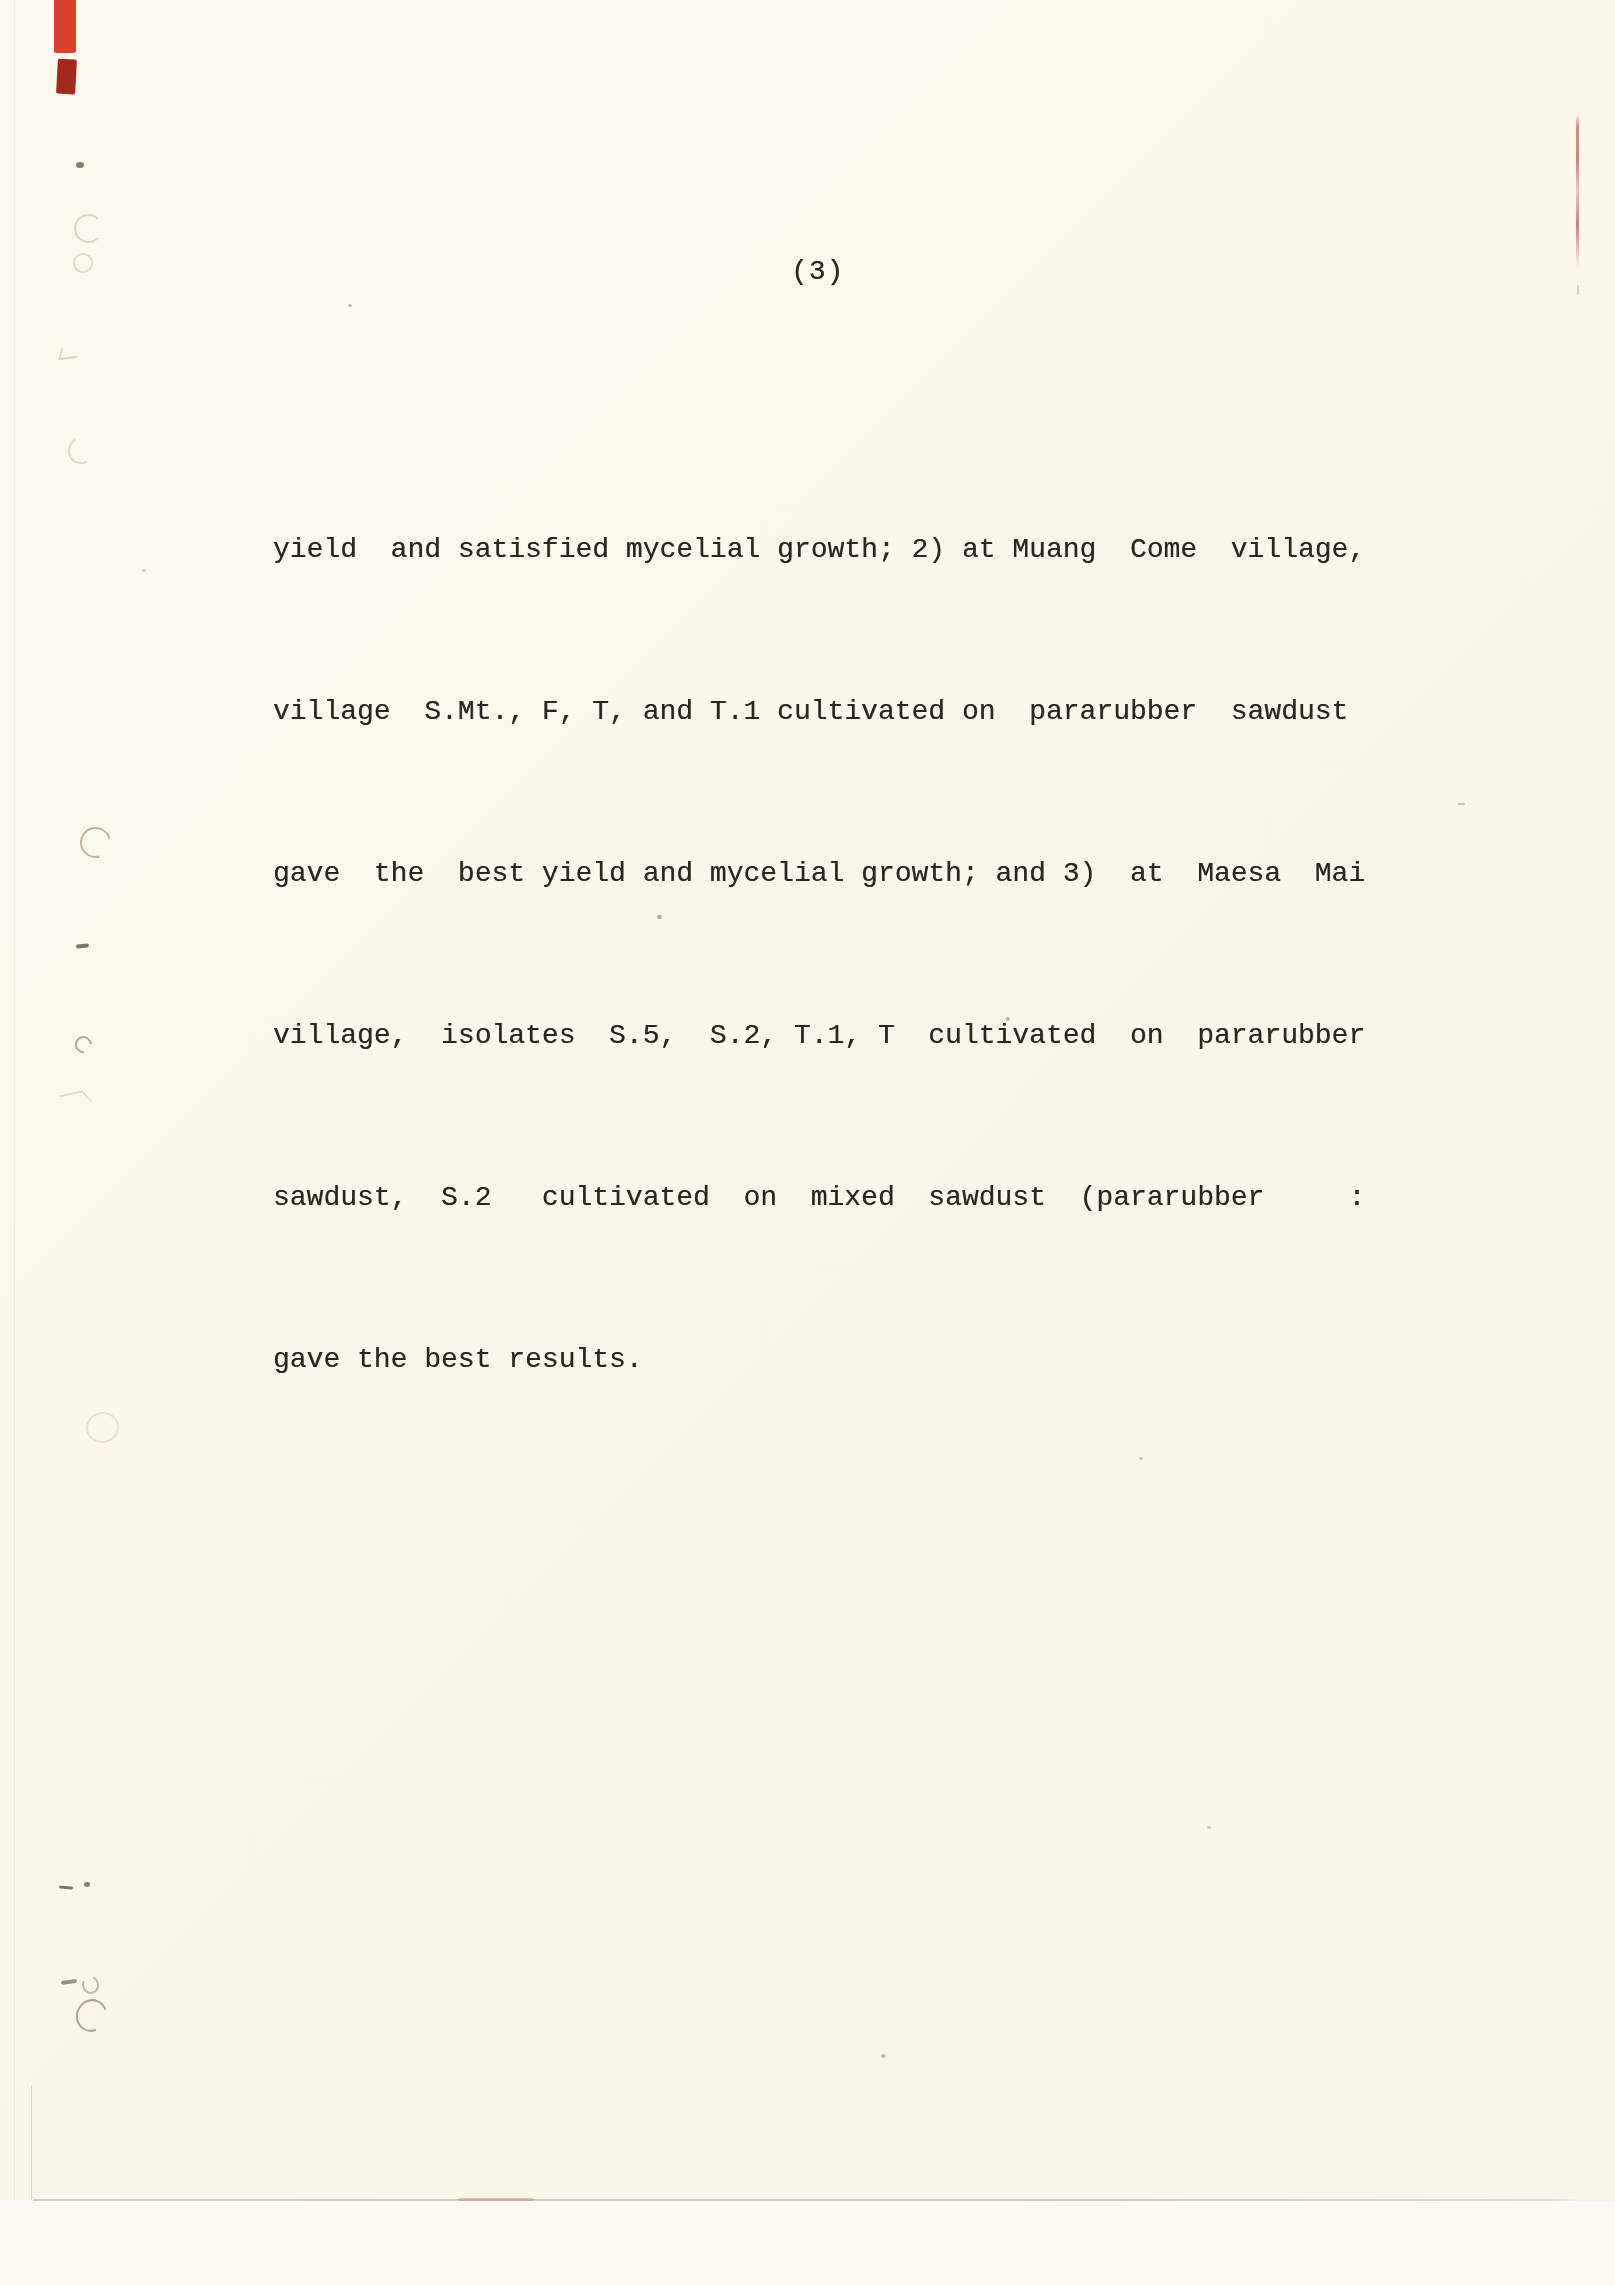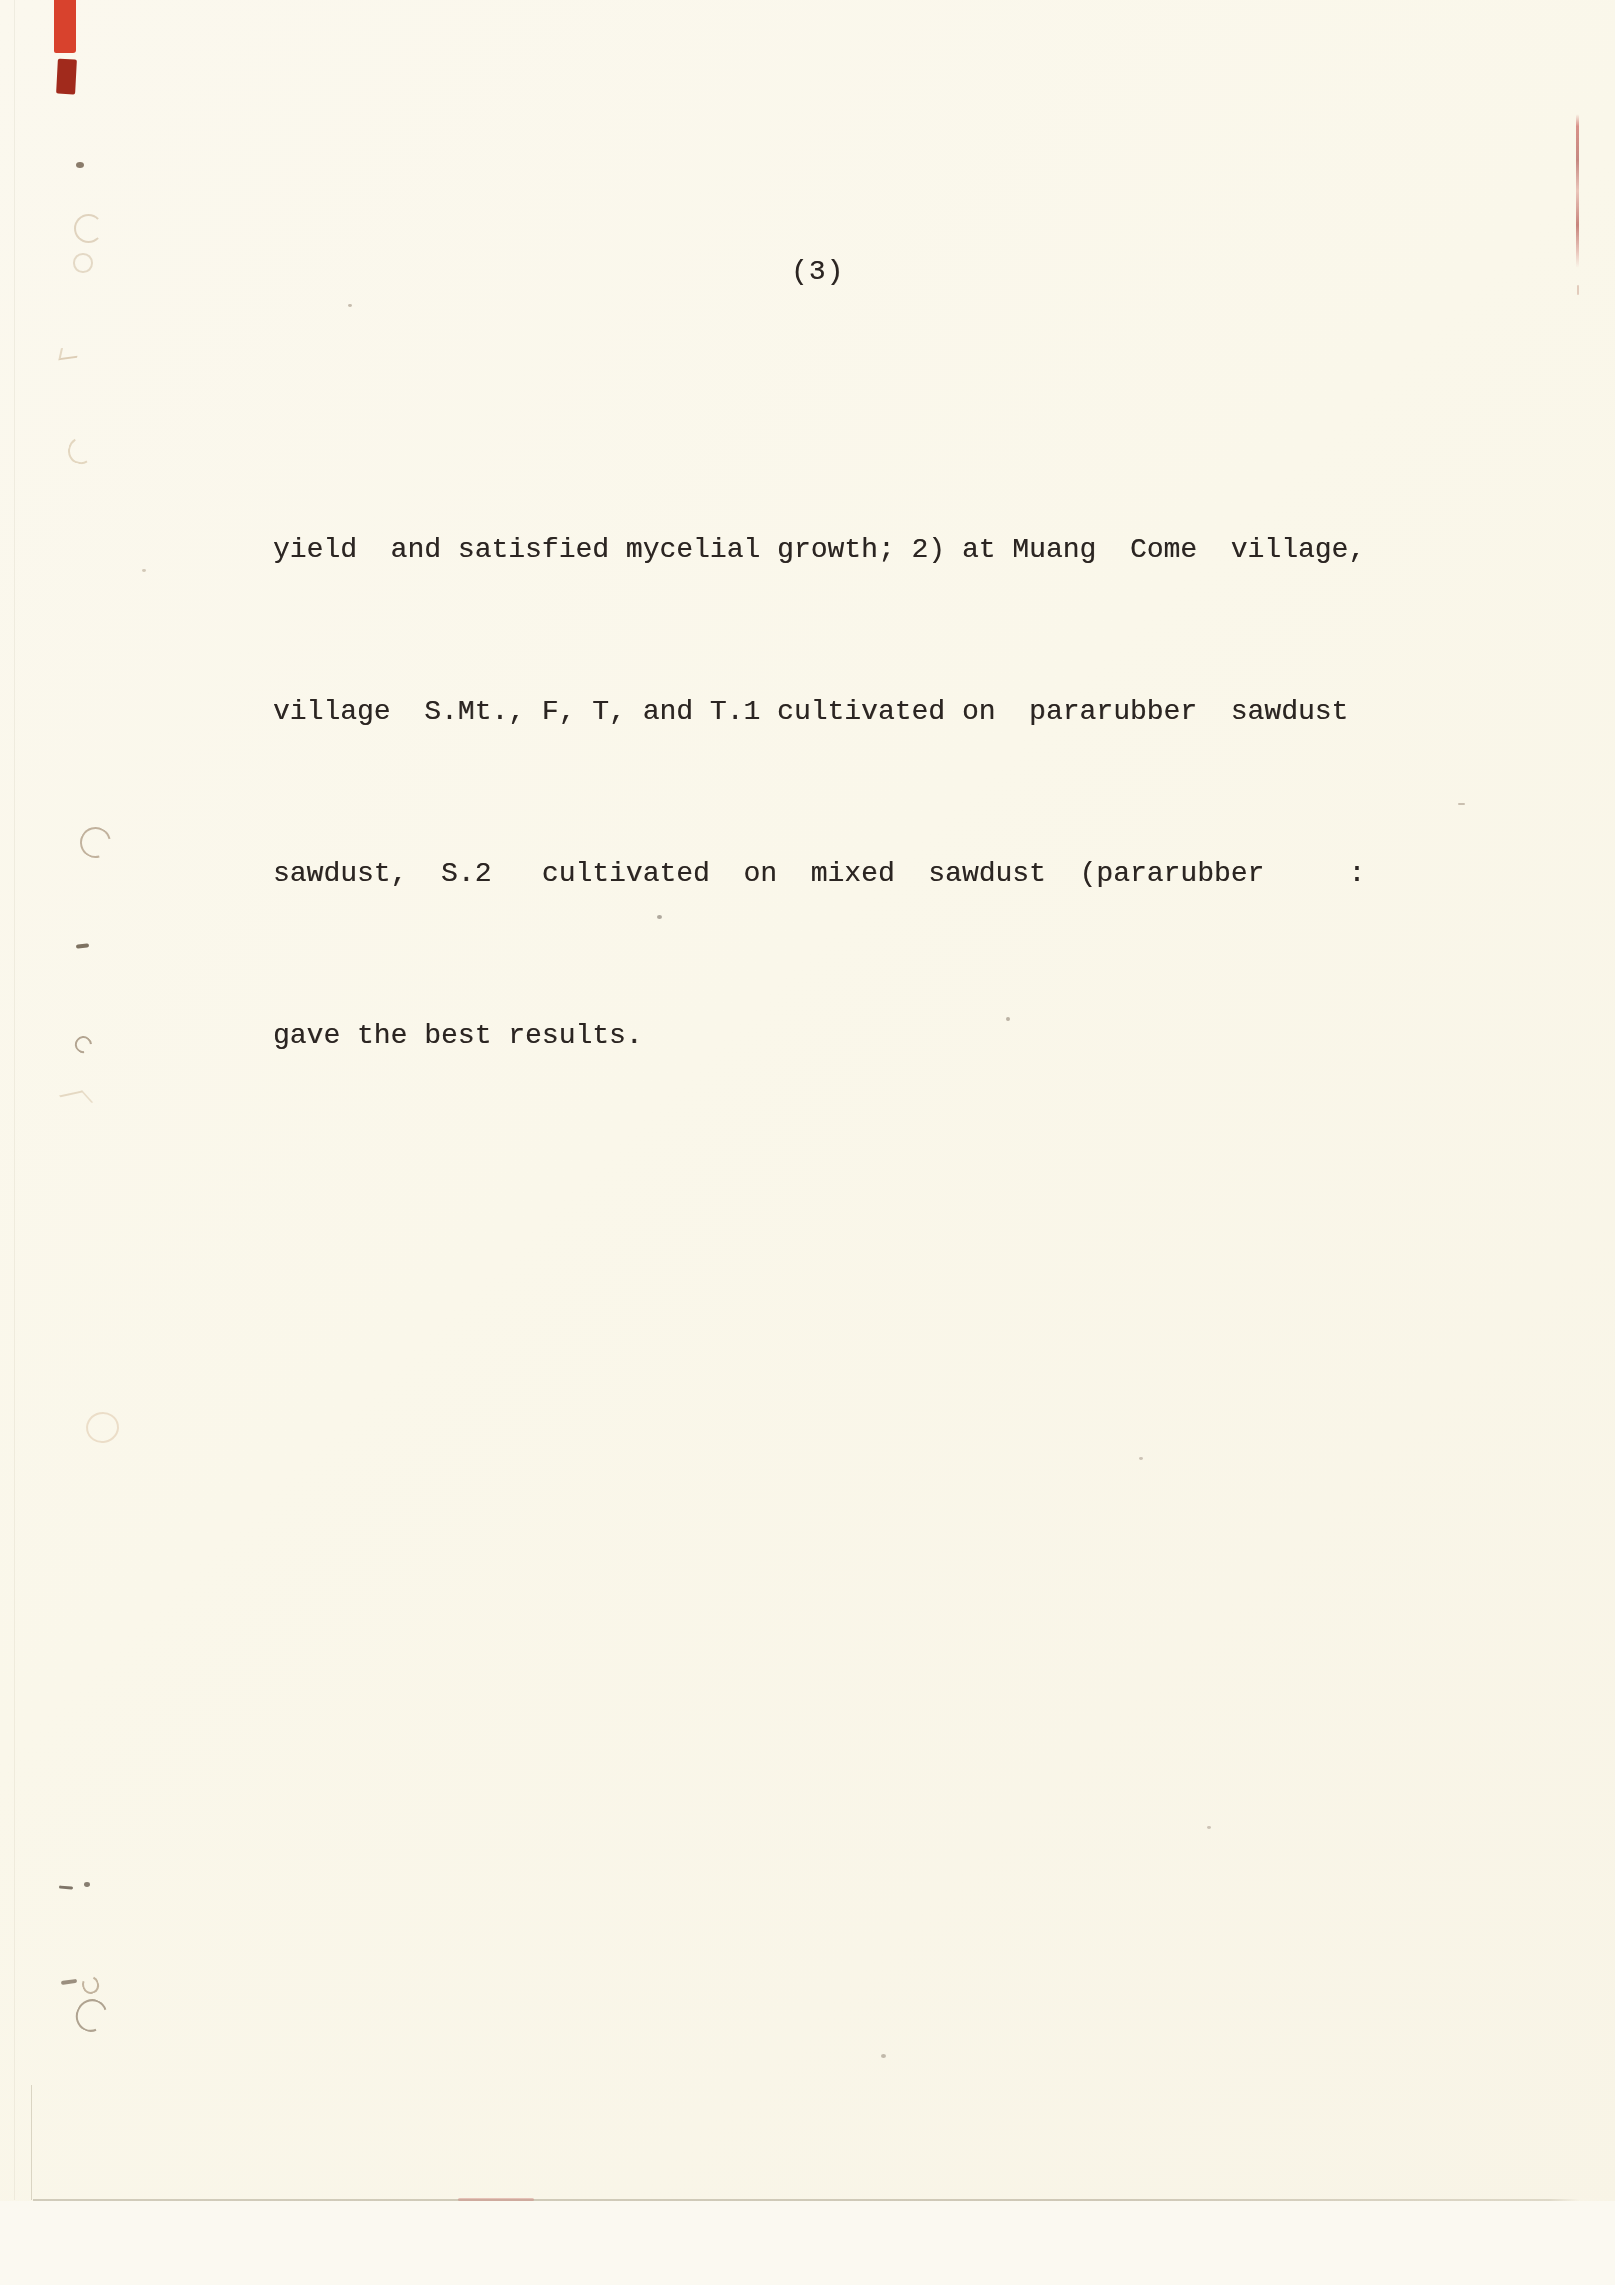--- a/index.html
+++ b/index.html
@@ -97,20 +97,22 @@
     <div class="seg2"></div>
   </div>
   <div class="red-edge-line"></div>
   <div class="red-edge-dot"></div>
 
   <div class="page-number">(3)</div>
 
   <div class="body-text">
     <div class="line">yield  and satisfied mycelial growth; 2) at Muang  Come  village,</div>
     <div class="line">village  S.Mt., F, T, and T.1 cultivated on  pararubber  sawdust</div>
+    <div class="line">gave  the  best yield and mycelial growth; and 3)  at  Maesa  Mai</div>
+    <div class="line">village,  isolates  S.5,  S.2, T.1, T  cultivated  on  pararubber</div>
     <div class="line">sawdust,  S.2   cultivated  on  mixed  sawdust  (pararubber     :</div>
     <div class="line">gave the best results.</div>
   </div>
 
   <div class="speck" style="left:76px;top:162px;width:7.8px;height:5.9px;background:rgba(110,92,74,0.8);"></div>
   <div class="ring" style="left:74px;top:214px;width:25px;height:25px;border-width:2px;border-color:rgba(175,145,105,0.35);border-right-color:transparent;"></div>
   <div class="ring" style="left:73px;top:253px;width:15.6px;height:15.6px;border-width:2px;border-color:rgba(175,145,105,0.3);"></div>
   <div class="artifact" style="left:60px;top:347px;width:15.6px;height:9.8px;border-bottom:2.9px solid rgba(185,155,115,0.45);border-left:2.9px solid rgba(185,155,115,0.35);transform:skewX(-20deg) rotate(-8deg);"></div>
   <div class="ring" style="left:68px;top:437px;width:21.5px;height:23.4px;border-width:2.4px;border-color:rgba(190,160,120,0.38);border-right-color:transparent;border-top-color:transparent;transform:rotate(15deg);"></div>
   <div class="speck" style="left:142px;top:569px;width:3.9px;height:2.9px;background:rgba(150,130,105,0.4);"></div>

